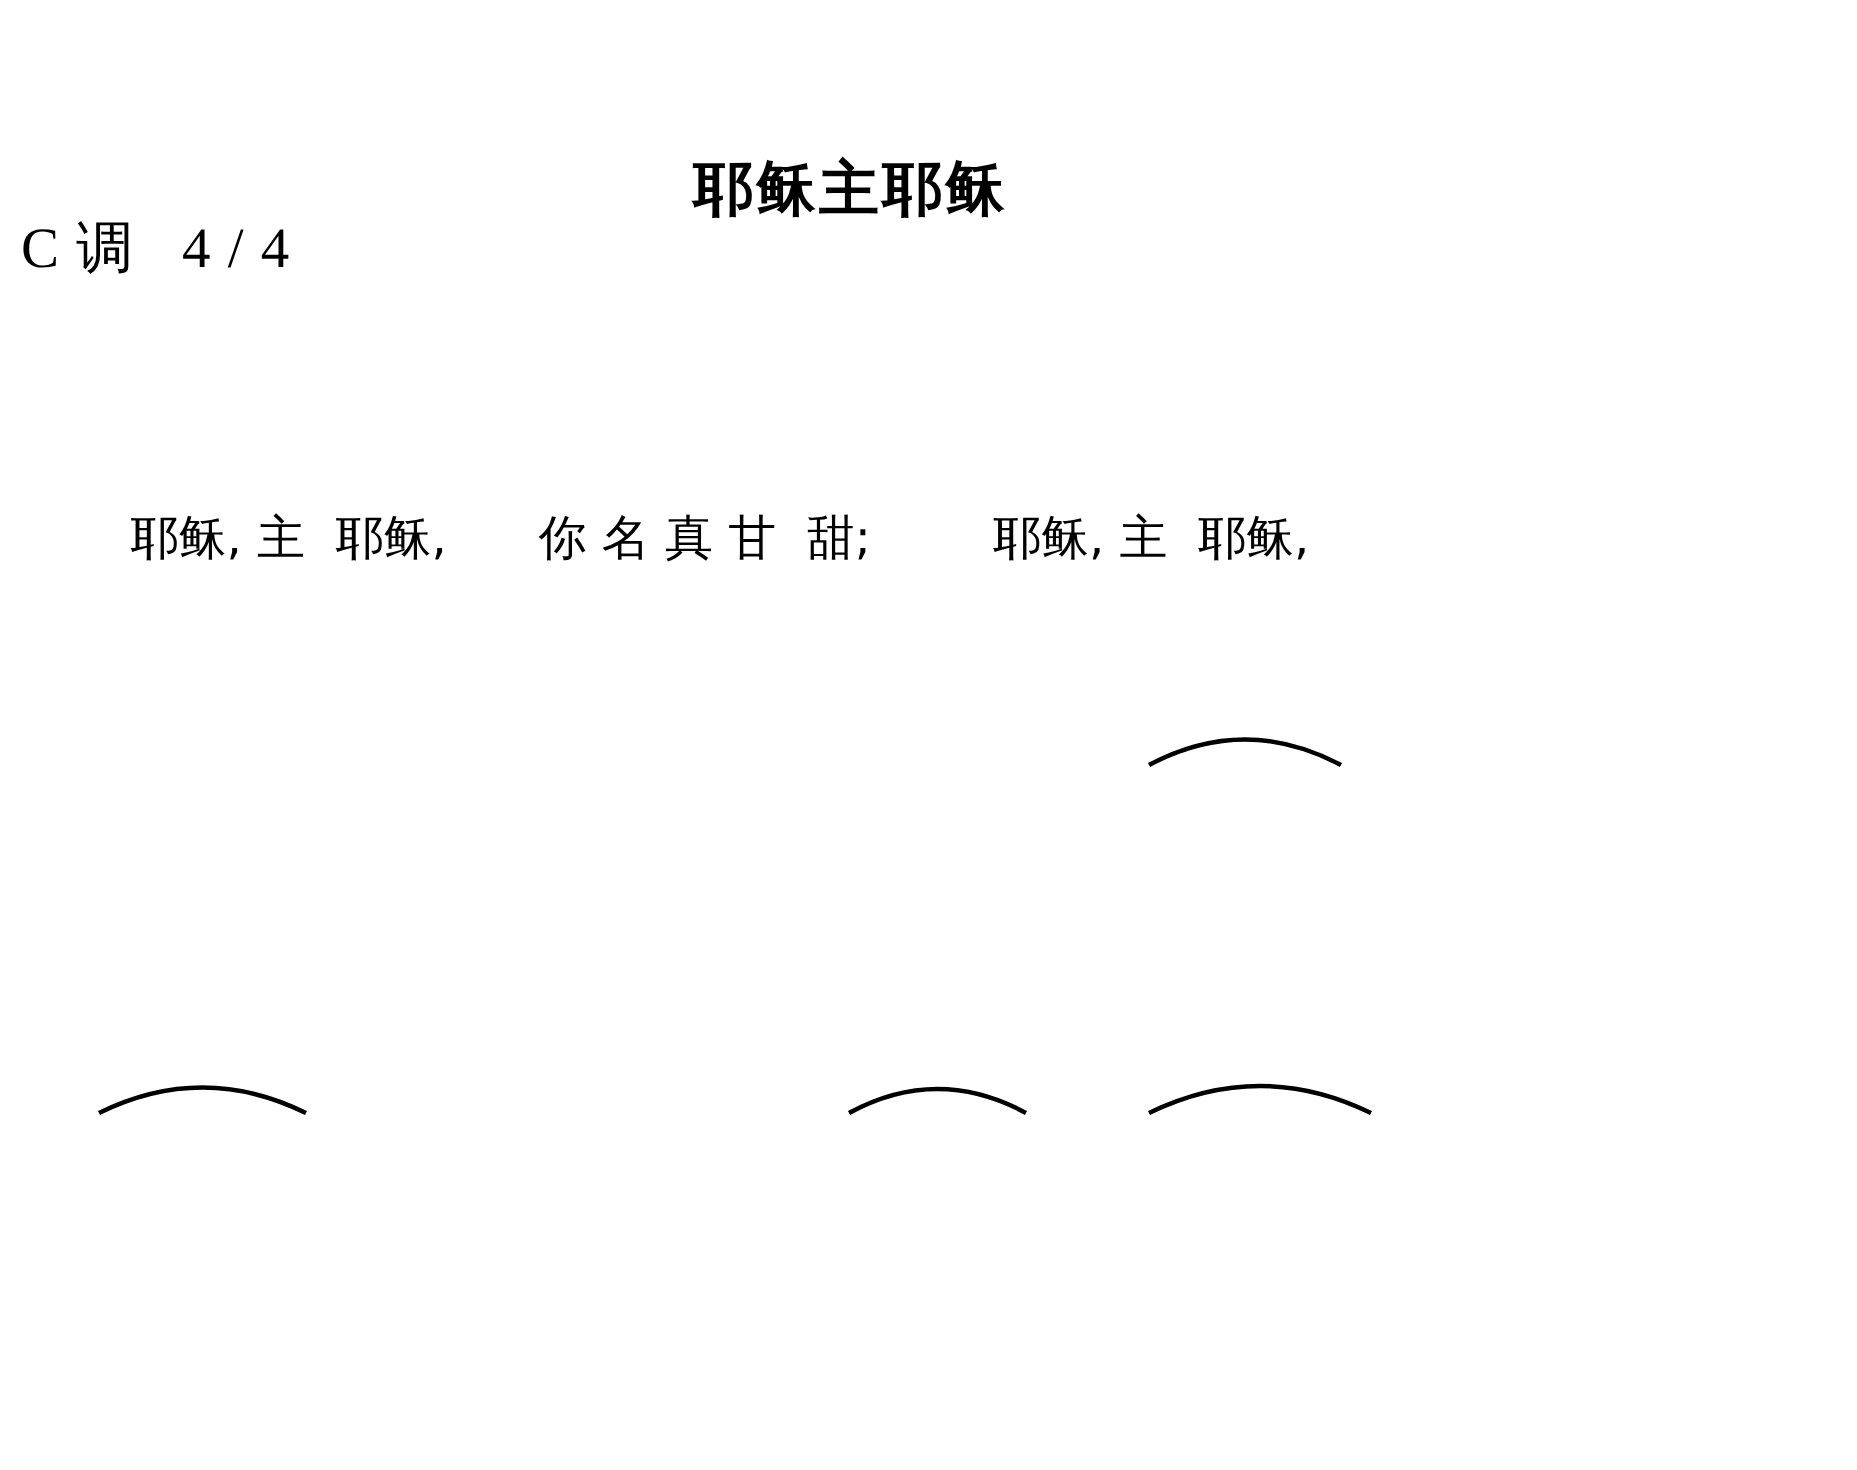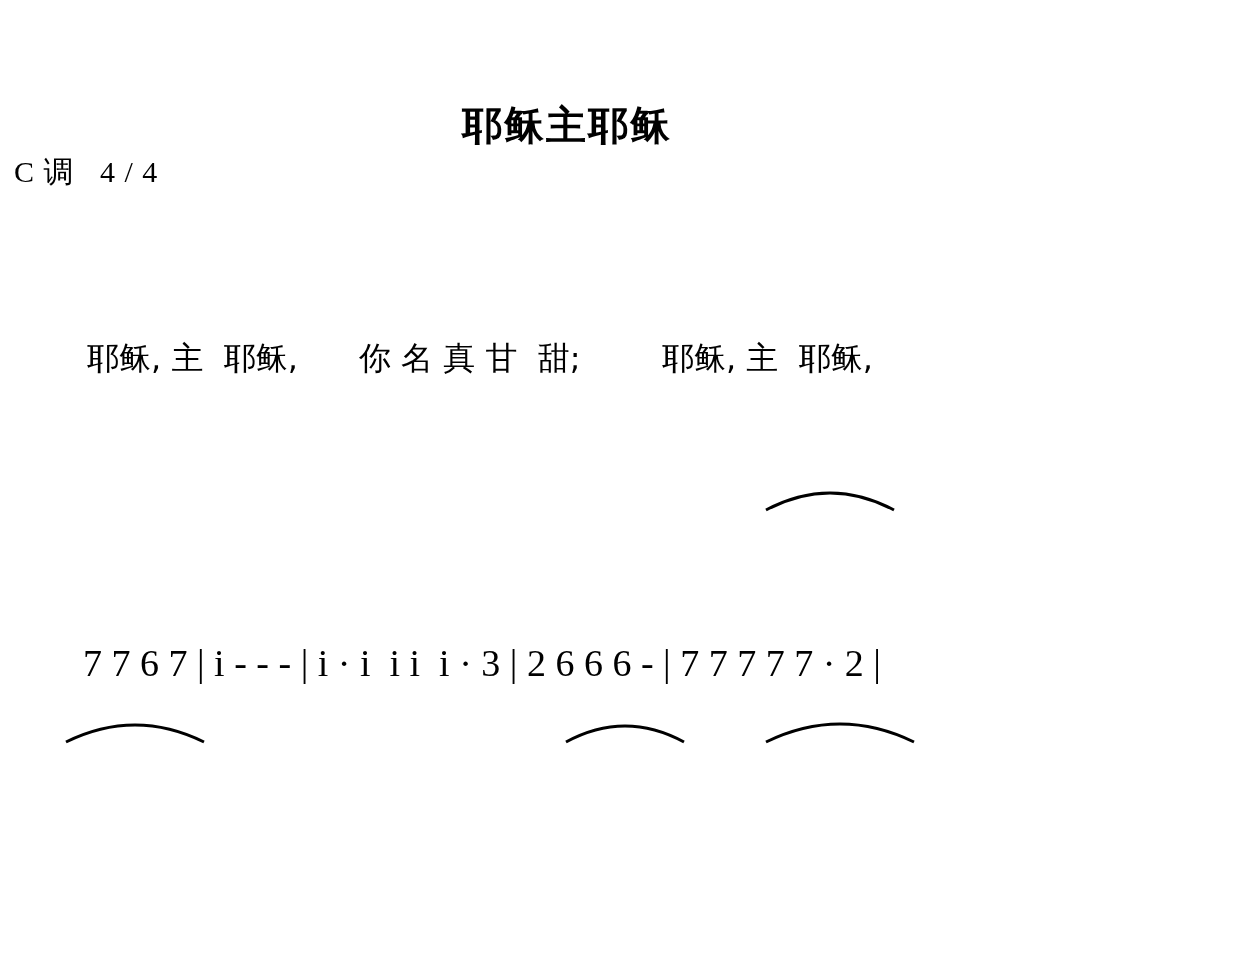--- a/index.html
+++ b/index.html
@@ -26,23 +26,23 @@
     left: 0;
     width: 1134px;
     text-align: center;
     font-family: "DejaVu Sans", sans-serif;
     font-weight: bold;
     font-size: 40px;
     letter-spacing: 2px;
   }
   .keysig {
     position: absolute;
-    top: 152px;
+    top: 140px;
     left: 14px;
-    font-size: 30px;
+    font-size: 38px;
     font-family: "Liberation Serif", serif;
     letter-spacing: 1px;
     white-space: pre;
   }
   .system {
     position: absolute;
     left: 0;
     width: 1238px;
   }
   .sys1 { top: 268px; }
@@ -89,21 +89,20 @@
     <div class="lyricrow">
       <span>耶稣, 主  耶稣,      你 名 真 甘  甜;        耶稣, 主  耶稣,</span>
     </div>
   </div>
 
   <div class="system sys2">
     <div class="noterow">
       <svg class="tie" style="left:760px;top:-12px;width:140px;height:40px" viewBox="0 0 140 40">
         <path d="M6 34 Q70 0 134 34" stroke="#000" stroke-width="3" fill="none"></path>
       </svg>
-      <span>7 7 6 7 | i - - - | i · i  i i  i · 3 | 2 6 6 6 - | 7 7 7 7 7 · 2 |</span>
     </div>
   </div>
 
   <div class="system sys3">
     <div class="noterow">
       <svg class="tie" style="left:60px;top:-14px;width:150px;height:40px" viewBox="0 0 150 40">
         <path d="M6 34 Q75 0 144 34" stroke="#000" stroke-width="3" fill="none"></path>
       </svg>
       <svg class="tie" style="left:560px;top:-14px;width:130px;height:40px" viewBox="0 0 130 40">
         <path d="M6 34 Q65 2 124 34" stroke="#000" stroke-width="3" fill="none"></path>

